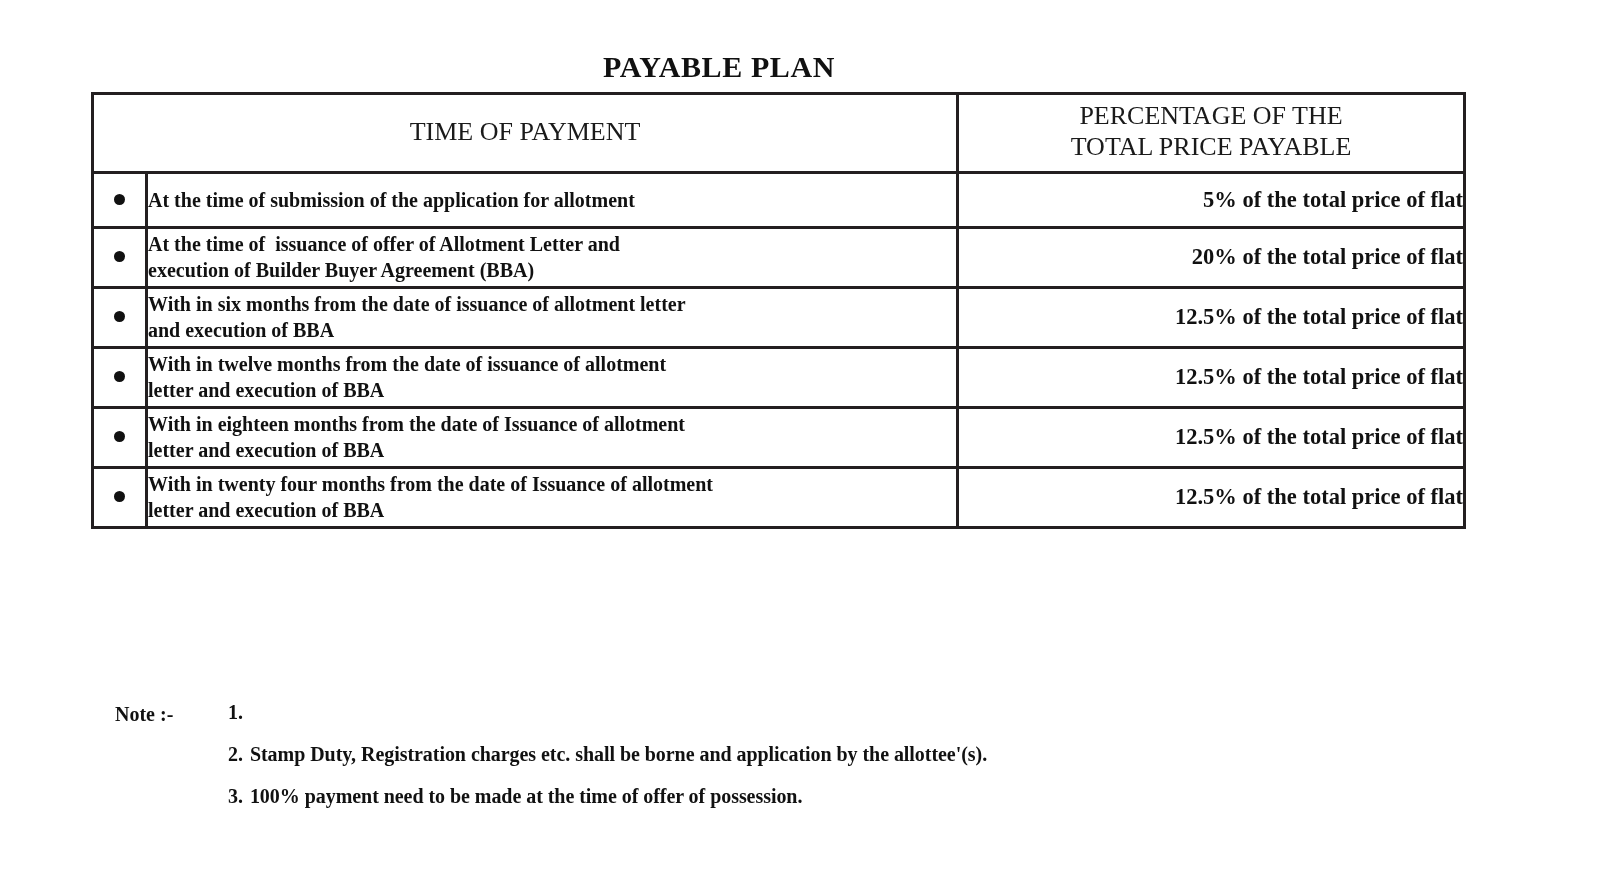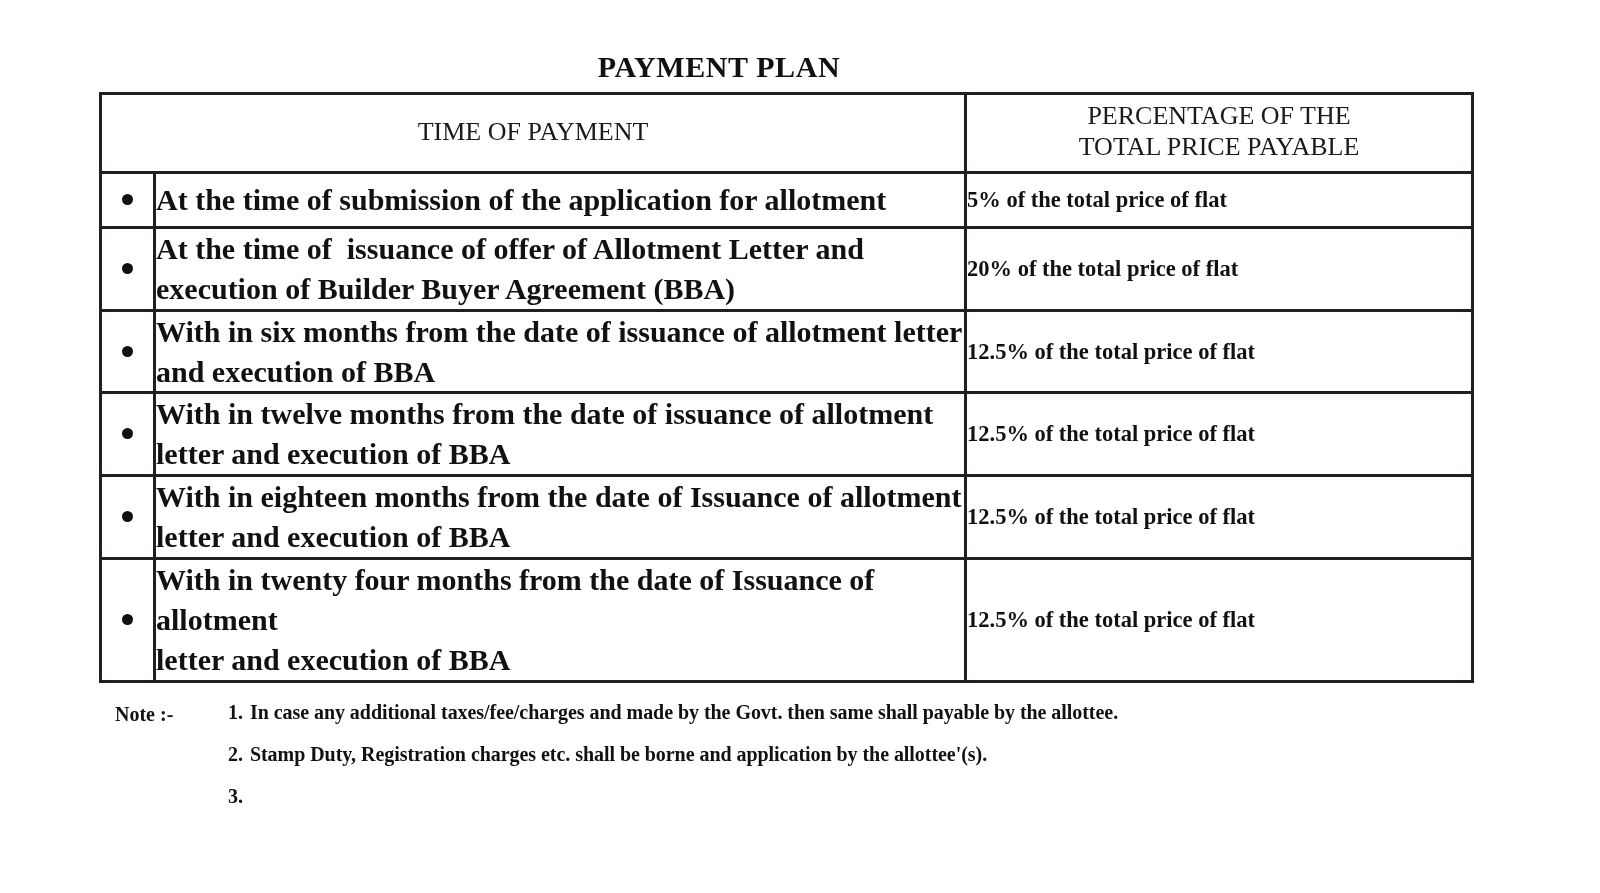--- a/index.html
+++ b/index.html
@@ -32,21 +32,21 @@
     text-align: center;
     font-size: 30px;
     font-weight: bold;
     letter-spacing: 0.6px;
     color: #111111;
   }
 
   
   .plan-table {
     position: absolute;
-    left: 99px;
+    left: 91px;
     top: 92px;
     width: 1372px;
     border-collapse: collapse;
     table-layout: fixed;
   }
   .plan-table td, .plan-table th {
     border: 3px solid #231f20;
     padding: 0;
     vertical-align: middle;
   }
@@ -75,31 +75,31 @@
   }
   .bullet-dot {
     display: inline-block;
     width: 11px;
     height: 11px;
     border-radius: 50%;
     background: #111111;
   }
 
   .desc-cell {
-    font-size: 30px;
+    font-size: 20px;
     font-weight: bold;
     line-height: 1.33;
     padding: 9px 10px 9px 24px;
     color: #111111;
     white-space: pre-wrap;
   }
   .pct-cell {
     font-size: 22.5px;
     font-weight: bold;
-    text-align: left;
+    text-align: right;
     color: #111111;
     padding: 9px 8px;
   }
   tr.r1 td { height: 52px; }
   tr.r2 td { height: 57px; }
   tr.r3 td { height: 57px; }
   tr.r4 td { height: 57px; }
   tr.r5 td { height: 57px; }
   tr.r6 td { height: 57px; }
   tr.r7 td { height: 57px; }
@@ -139,21 +139,21 @@
   }
   .note-text {
     white-space: pre-wrap;
   }
 </style>
 </head>
 <body>
 
 <div class="page">
 
-  <div class="title">PAYMENT PLAN</div>
+  <div class="title">PAYABLE PLAN</div>
 
   <table class="plan-table">
     <colgroup>
       <col class="c-bullet">
       <col class="c-text">
       <col class="c-pct">
     </colgroup>
     <thead>
       <tr class="r-h">
         <th class="hdr-cell" colspan="2">TIME OF PAYMENT</th>
@@ -209,25 +209,25 @@
 
 
     </tbody>
   </table>
 
   <div class="notes">
     <div class="note-label">Note :-</div>
     <div class="note-list">
       <div class="note-row">
         <span class="note-num">1.</span>
-        <span class="note-text">In case any additional taxes/fee/charges and made by the Govt. then same shall payable by the allottee.</span>
       </div>
       <div class="note-row">
         <span class="note-num">2.</span>
         <span class="note-text">Stamp Duty, Registration charges etc. shall be borne and application by the allottee'(s).</span>
       </div>
       <div class="note-row">
         <span class="note-num">3.</span>
+        <span class="note-text">100% payment need to be made at the time of offer of possession.</span>
       </div>
     </div>
   </div>
 
 </div>
 
 </body></html>

